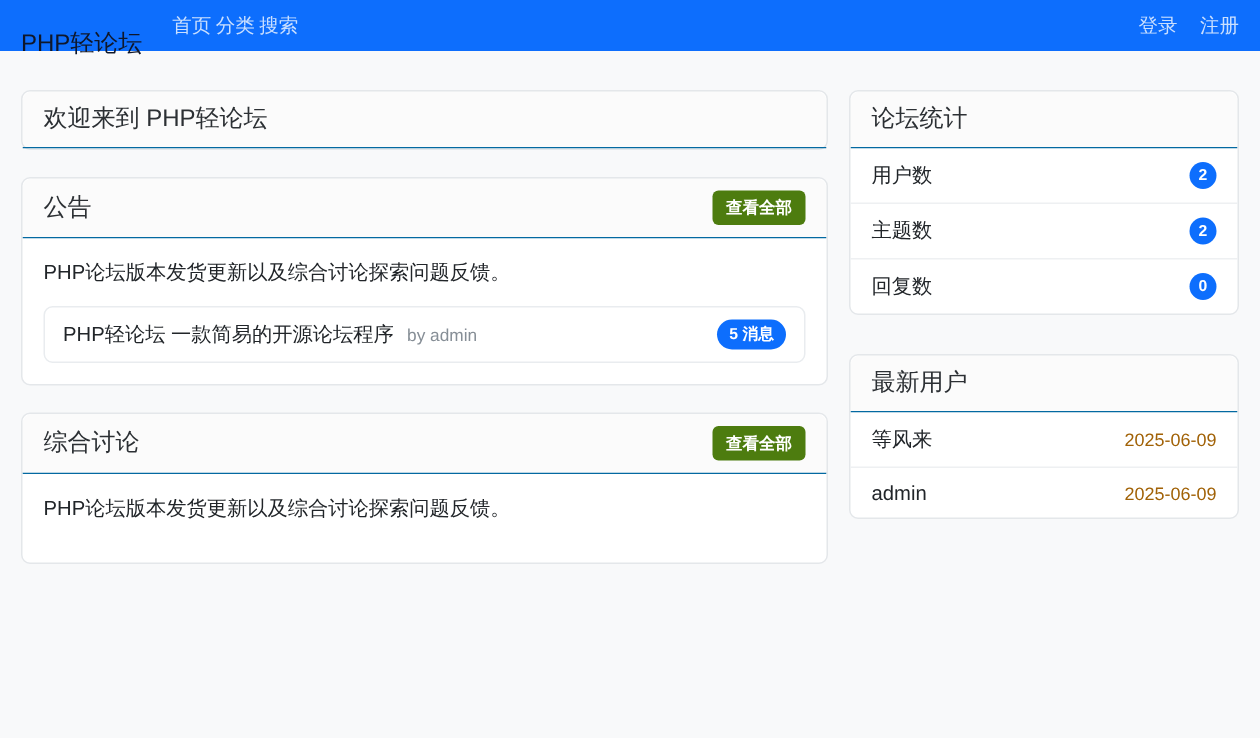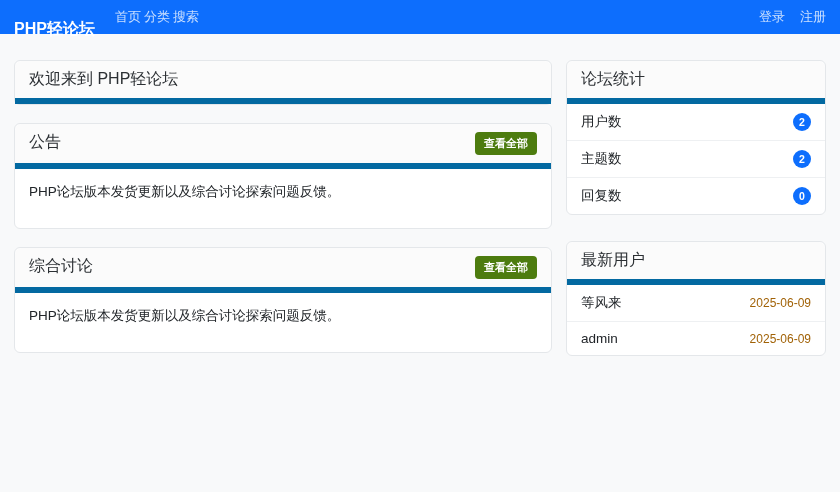--- a/index.html
+++ b/index.html
@@ -15,22 +15,22 @@
 
   
   .navbar {
     height: 34px;
     background: #0d6efd;
     display: flex;
     align-items: center;
     padding: 0 14px;
   }
   .navbar .brand {
-    color: #ffffff;
-    font-weight: bold;
+    color: #0f172a;
+    font-weight: normal;
     font-size: 16px;
     margin-right: 20px;
     cursor: pointer;
     margin-top: 24px;
   }
   .nav-links { display: flex; gap: 3px; flex: 1 1 auto; font-family: Liberation Serif, serif; }
   .nav-link, .auth-link {
     color: rgba(255,255,255,.78);
     font-size: 13px;
     text-decoration: none;
@@ -49,24 +49,25 @@
   .side-col { flex: 0 0 260px; width: 260px; display: flex; flex-direction: column; gap: 26px; }
 
   
   .card {
     background: #fff;
     border: 1px solid #e4e7ea;
     border-radius: 6px;
   }
   .card-header {
     padding: 8px 14px;
-    border-bottom: 6px solid #0369a1;
+    border-bottom: 1px solid #0369a1;
     background: rgba(0,0,0,.015);
     border-radius: 6px 6px 0 0;
     display: flex;
+    align-items: center;
     justify-content: space-between;
     min-height: 35px;
   }
   .card-title { font-size: 16px; color: #2c3034; }
   .card-body { padding: 14px; }
   .section-desc { margin: 0 0 13px 0; font-size: 13.5px; color: #212529; }
 
   
   .alert-info {
     background: #cff4fc;
@@ -170,20 +171,27 @@
       </div>
     </div>
 
     <div class="card">
       <div class="card-header">
         <span class="card-title">公告</span>
         <button class="btn-primary">查看全部</button>
       </div>
       <div class="card-body">
         <p class="section-desc">PHP论坛版本发货更新以及综合讨论探索问题反馈。</p>
+        <div class="topic-item">
+          <span>
+            <span class="topic-title">PHP轻论坛 一款简易的开源论坛程序</span>
+            <span class="topic-author">by admin</span>
+          </span>
+          <span class="badge-pill">5 消息</span>
+        </div>
       </div>
     </div>
 
     <div class="card">
       <div class="card-header">
         <span class="card-title">综合讨论</span>
         <button class="btn-primary">查看全部</button>
       </div>
       <div class="card-body">
         <p class="section-desc">PHP论坛版本发货更新以及综合讨论探索问题反馈。</p>

